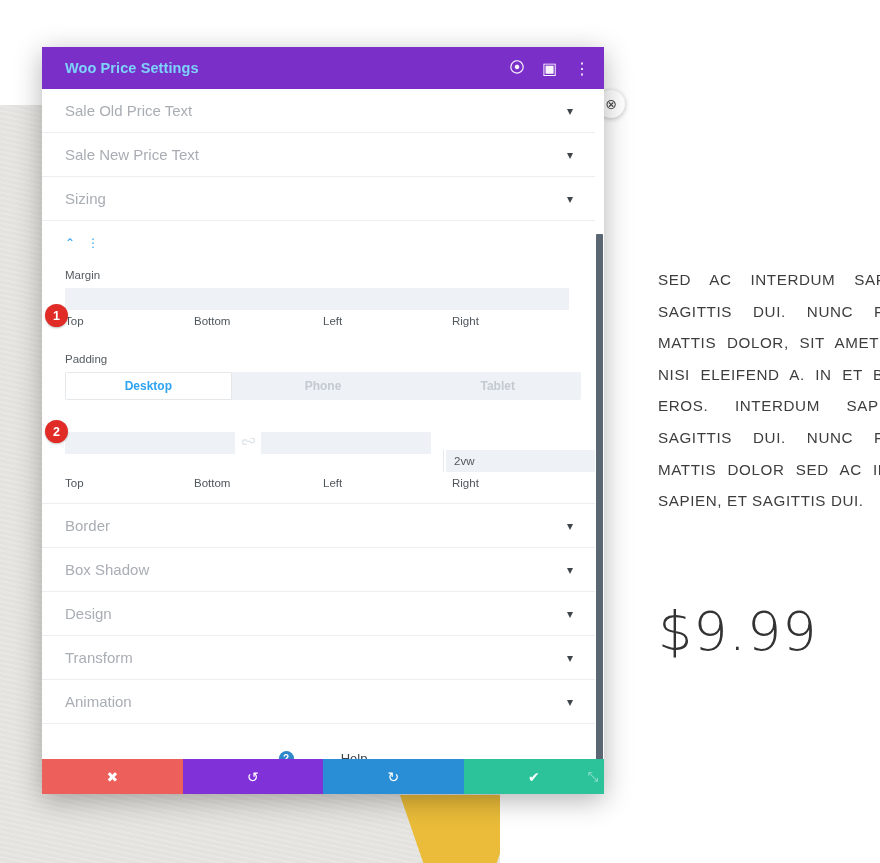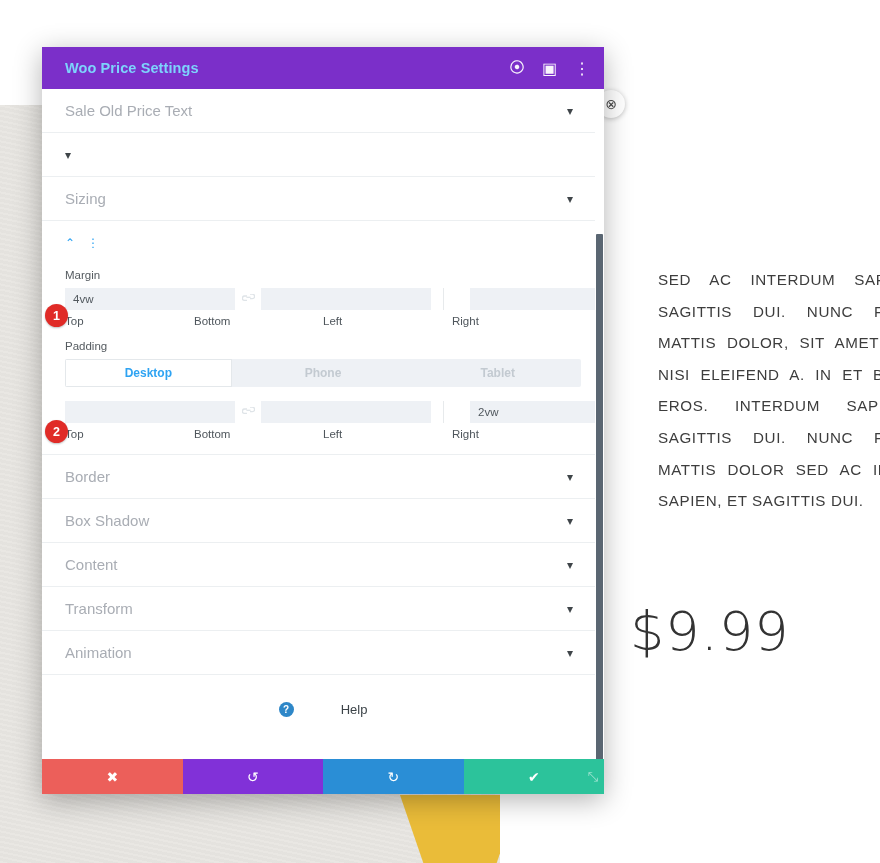--- a/index.html
+++ b/index.html
@@ -74,21 +74,21 @@
     font-family: "Liberation Sans", sans-serif;
     font-size: 15.2px;
     letter-spacing: .6px;
     line-height: 31.6px;
     text-transform: uppercase;
     text-align: justify;
     white-space: normal;
   }
   .product-price {
     position: absolute;
-    left: 630px;
+    left: 658px;
     top: 600px;
     font-family: "DejaVu Sans", sans-serif;
     font-weight: 200;
     font-size: 54px;
     letter-spacing: 1px;
     color: #333333;
   }
 
   
   .float-btn {
@@ -229,21 +229,21 @@
   .quad {
     display: flex;
     align-items: stretch;
     position: relative;
   }
   .quad-half {
     display: flex;
     flex: 1 1 50%;
     align-items: center;
   }
-  .quad-half + .quad-half { border-left: 1px solid #e7eaec; padding-left: 26px; }
+  .quad-half + .quad-half { border-left: 1px solid #e7eaec; padding-left: 2px; margin-top: 36px; }
   .quad-half:first-child { padding-right: 12px; }
 
   .inp {
     flex: 1 1 0;
     height: 22px;
     background: #eef1f5;
     border: none;
     font-family: "Liberation Sans", sans-serif;
     font-size: 11.5px;
     color: #51585e;
@@ -393,61 +393,51 @@
     </div>
 
 
     <div class="modal-body">
 
       <div class="acc">
         <div class="acc-title">Sale Old Price Text</div>
         <span class="chev">▾</span>
       </div>
       <div class="acc">
+        <div class="acc-title">Sale New Price Text</div>
         <span class="chev">▾</span>
       </div>
       <div class="acc">
         <div class="acc-title">Sizing</div>
         <span class="chev">▾</span>
       </div>
 
       <div class="panel">
         <div class="panel-head">
           <div class="panel-actions">
             <span>⌃</span>
             <span>⋮</span>
           </div>
         </div>
 
         <div class="field-label">Margin</div>
         <div class="quad">
-          <div class="quad-half">
-            <input class="inp" type="text" value="4vw" style="">
-            <span class="link-ico off">
-              <svg width="13" height="11" viewBox="0 0 13 11" fill="none" stroke="currentColor" stroke-width="1.3">
-                <path d="M5 2 H2.6 A2.2 2.2 0 0 0 2.6 6.4 H5"></path>
-                <path d="M8 4.6 H10.4 A2.2 2.2 0 0 0 10.4 0.2 H8"></path>
-                <path d="M4.4 3.3 H8.6"></path>
-              </svg>
-            </span>
-            <input class="inp" type="text" value="" style="">
-          </div>
           <div class="quad-half">
             <input class="inp" type="text" value="" style="">
 
           </div>
         </div>
         <div class="quad-labels">
           <div>Top</div>
           <div>Bottom</div>
           <div>Left</div>
           <div>Right</div>
         </div>
 
-        <div class="field-label" style="margin-top:13px;">Padding</div>
+        <div class="field-label" style="margin-top:26px;">Padding</div>
         <div class="resp-tabs">
           <div class="resp-tab active">Desktop</div>
           <div class="resp-tab">Phone</div>
           <div class="resp-tab">Tablet</div>
         </div>
 
         <div class="quad" style="margin-top:14px;">
           <div class="quad-half">
             <input class="inp" type="text" value="" style="">
             <span class="link-ico off">
@@ -474,21 +464,21 @@
 
       <div class="acc">
         <div class="acc-title">Border</div>
         <span class="chev">▾</span>
       </div>
       <div class="acc">
         <div class="acc-title">Box Shadow</div>
         <span class="chev">▾</span>
       </div>
       <div class="acc">
-        <div class="acc-title">Content</div>
+        <div class="acc-title">Design</div>
         <span class="chev">▾</span>
       </div>
       <div class="acc">
         <div class="acc-title">Transform</div>
         <span class="chev">▾</span>
       </div>
       <div class="acc">
         <div class="acc-title">Animation</div>
         <span class="chev">▾</span>
       </div>

